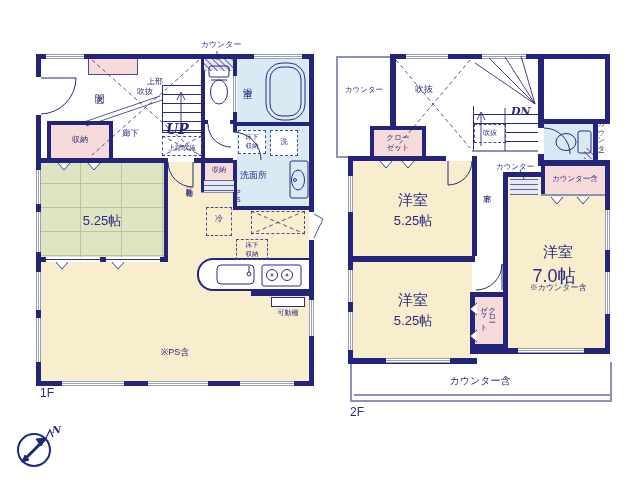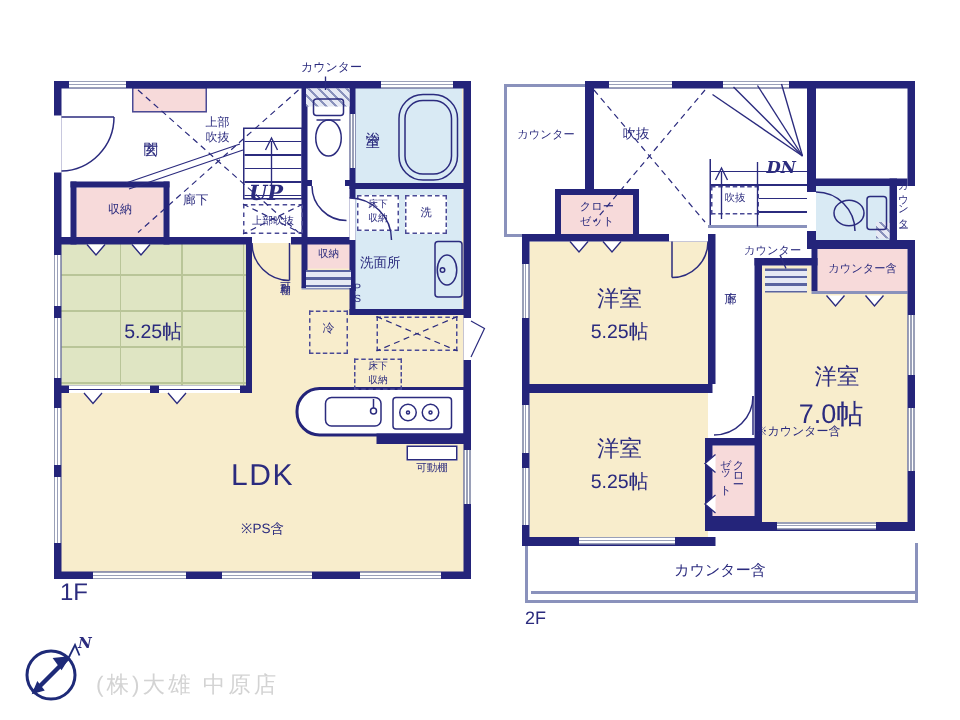--- a/index.html
+++ b/index.html
@@ -281,63 +281,61 @@
       <circle cx="34" cy="450" r="16" stroke-width="2"></circle>
       <path d="M22,462 L46,438" stroke-width="3"></path>
       <path d="M46,438 L36,439 L41,446 Z" fill="#1e2a78" stroke-width="1"></path>
       <path d="M22,462 L29,460 L25,455 Z" fill="#1e2a78" stroke-width="1"></path>
       <path d="M46,438 L50,430 L53,437" stroke-width="1.2"></path>
     </g>
   </svg>
 
   <div class="lbl c" style="left:186px;top:41px;width:70px;font-size:8px">カウンター</div>
   <div class="lbl vert" style="left:94px;top:86px;font-size:9.5px">玄関</div>
-  <div class="lbl c" style="left:130px;top:78px;width:30px;font-size:8px">上部</div>
+  <div class="lbl c" style="left:140px;top:78px;width:30px;font-size:8px">上部</div>
   <div class="lbl c" style="left:130px;top:88px;width:30px;font-size:8px">吹抜</div>
   <div class="lbl" style="left:122px;top:129px;font-size:8.5px">廊下</div>
   <div class="lbl ital" style="left:166px;top:122px;font-size:14px">UP</div>
   <div class="lbl c" style="left:158px;top:144px;width:48px;font-size:7px">上部吹抜</div>
   <div class="lbl vert" style="left:242px;top:80px;font-size:9.5px">浴室</div>
   <div class="lbl c" style="left:238px;top:133px;width:28px;font-size:6.5px">床下</div>
   <div class="lbl c" style="left:238px;top:142px;width:28px;font-size:6.5px">収納</div>
   <div class="lbl c" style="left:270px;top:138px;width:28px;font-size:7.5px">洗</div>
   <div class="lbl" style="left:240px;top:170px;font-size:9px">洗面所</div>
   <div class="lbl vert" style="left:234px;top:189px;font-size:7px;letter-spacing:0">PS</div>
   <div class="lbl c" style="left:204px;top:166px;width:30px;font-size:7px">収納</div>
   <div class="lbl vert" style="left:185px;top:182px;font-size:7px">可動棚</div>
   <div class="lbl c" style="left:206px;top:215px;width:26px;font-size:8px">冷</div>
   <div class="lbl c" style="left:236px;top:241px;width:32px;font-size:6.5px">床下</div>
   <div class="lbl c" style="left:236px;top:250px;width:32px;font-size:6.5px">収納</div>
   <div class="lbl c" style="left:263px;top:309px;width:50px;font-size:7px">可動棚</div>
   <div class="lbl c" style="left:51px;top:136px;width:58px;font-size:8px">収納</div>
   <div class="lbl c" style="left:62px;top:214px;width:80px;font-size:13px">5.25帖</div>
-  <div class="lbl c" style="left:125px;top:306px;width:100px;font-size:20px;letter-spacing:1px">LDK</div>
   <div class="lbl c" style="left:125px;top:347px;width:100px;font-size:9px">※PS含</div>
-  <div class="lbl" style="left:40px;top:387px;font-size:16px">1F</div>
+  <div class="lbl" style="left:40px;top:387px;font-size:12px">1F</div>
 
   <div class="lbl c" style="left:338px;top:86px;width:52px;font-size:7.5px">カウンター</div>
   <div class="lbl" style="left:415px;top:84px;font-size:9px">吹抜</div>
   <div class="lbl ital" style="left:511px;top:106px;font-size:11px">DN</div>
   <div class="lbl c" style="left:474px;top:129px;width:32px;font-size:7px;z-index:41">吹抜</div>
   <div class="lbl c" style="left:374px;top:134px;width:48px;font-size:7.5px">クロー</div>
   <div class="lbl c" style="left:374px;top:144px;width:48px;font-size:7.5px">ゼット</div>
   <div class="lbl vert" style="left:597px;top:116px;font-size:7px;letter-spacing:0">カウンター</div>
   <div class="lbl" style="left:496px;top:163px;font-size:7.5px">カウンター</div>
   <div class="lbl c" style="left:543px;top:175px;width:64px;font-size:7.5px">カウンター含</div>
   <div class="lbl vert" style="left:481px;top:188px;font-size:8px">廊下</div>
   <div class="lbl c" style="left:373px;top:192px;width:80px;font-size:15px">洋室</div>
   <div class="lbl c" style="left:373px;top:214px;width:80px;font-size:13px">5.25帖</div>
   <div class="lbl c" style="left:373px;top:292px;width:80px;font-size:15px">洋室</div>
   <div class="lbl c" style="left:373px;top:314px;width:80px;font-size:13px">5.25帖</div>
   <div class="lbl c" style="left:518px;top:244px;width:80px;font-size:15px">洋室</div>
   <div class="lbl c" style="left:514px;top:266px;width:80px;font-size:18px">7.0帖</div>
-  <div class="lbl c" style="left:482px;top:284px;width:100px;font-size:8px">※カウンター含</div>
+  <div class="lbl c" style="left:508px;top:284px;width:100px;font-size:8px">※カウンター含</div>
   <div class="lbl vcols" style="left:479px;top:301px;font-size:7.5px;z-index:41">
     <span>クロー</span>
       <span>ゼット</span>
   </div>
   <div class="lbl c" style="left:430px;top:375px;width:100px;font-size:10px">カウンター含</div>
   <div class="lbl" style="left:350px;top:406px;font-size:12px">2F</div>
 
   <div class="lbl ital" style="left:52px;top:424px;font-size:10px">N</div>
-  <div class="company" style="left:64px;top:447px">(株)大雄 中原店</div>
 
 </div>
 
 </body></html>

